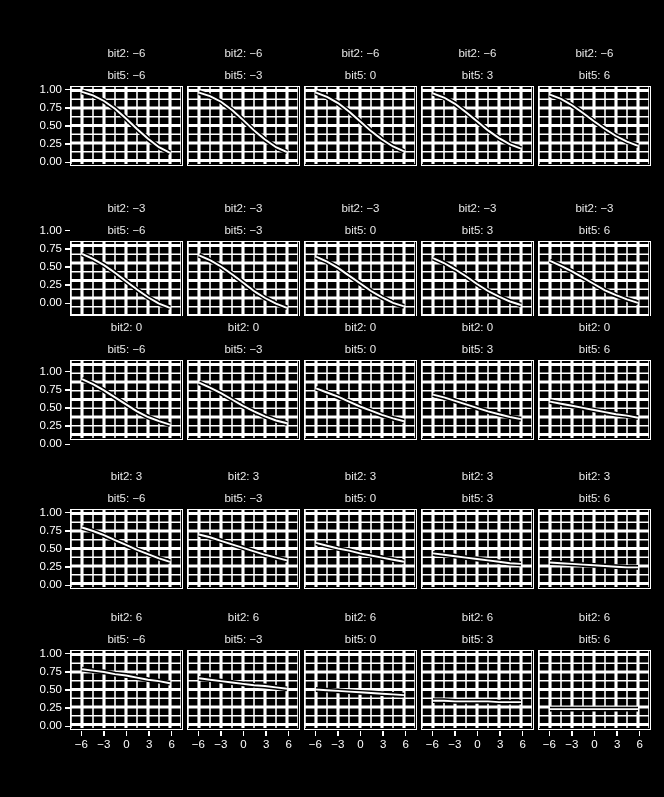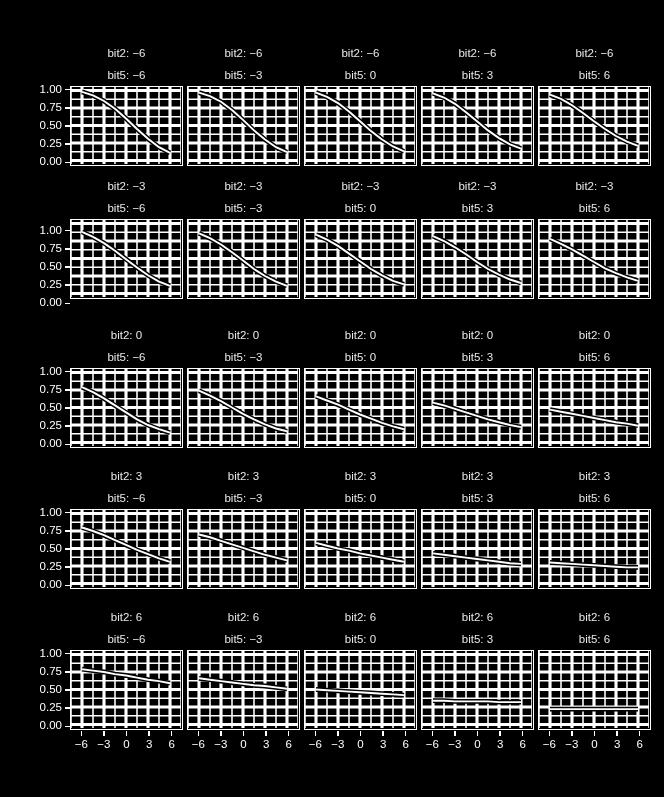--- a/index.html
+++ b/index.html
@@ -225,21 +225,21 @@
               <line x1="0" y1="58.18181818181819" x2="113" y2="58.18181818181819" stroke="#ffffff" stroke-width="3.2"></line>
               <line x1="0" y1="40" x2="113" y2="40" stroke="#ffffff" stroke-width="3.2"></line>
               <line x1="0" y1="21.818181818181813" x2="113" y2="21.818181818181813" stroke="#ffffff" stroke-width="3.2"></line>
               <line x1="0" y1="3.6363636363636402" x2="113" y2="3.6363636363636402" stroke="#ffffff" stroke-width="3.2"></line>
               <polyline points="11.30,8.00 22.60,12.36 33.90,18.91 45.20,26.91 56.50,35.64 67.80,43.64 79.10,50.91 90.40,56.73 101.70,61.09" fill="none" stroke="#000000" stroke-width="5"></polyline>
               <polyline points="11.30,8.00 22.60,12.36 33.90,18.91 45.20,26.91 56.50,35.64 67.80,43.64 79.10,50.91 90.40,56.73 101.70,61.09" fill="none" stroke="#ffffff" stroke-width="2"></polyline>
             </svg>
           </div>
         </div>
       </div>
-      <div class="row" style="top: 175px; height: 124px;">
+      <div class="row" style="top: 197px; height: 124px;">
         <div class="panel-col" style="left: 70px; width: 113px;">
           <div class="strip">bit2: −3</div>
           <div class="strip">bit5: −6</div>
           <div class="panel" style="width: 113px; height: 80px;">
             <svg width="110" height="77" viewBox="0 0 113 80" preserveAspectRatio="none">
               <line x1="0" y1="0" x2="0" y2="80" stroke="#ffffff" stroke-width="1.6"></line>
               <line x1="22.6" y1="0" x2="22.6" y2="80" stroke="#ffffff" stroke-width="1.6"></line>
               <line x1="45.2" y1="0" x2="45.2" y2="80" stroke="#ffffff" stroke-width="1.6"></line>
               <line x1="67.8" y1="0" x2="67.8" y2="80" stroke="#ffffff" stroke-width="1.6"></line>
               <line x1="90.4" y1="0" x2="90.4" y2="80" stroke="#ffffff" stroke-width="1.6"></line>
@@ -377,21 +377,21 @@
               <line x1="0" y1="58.18181818181819" x2="113" y2="58.18181818181819" stroke="#ffffff" stroke-width="3.2"></line>
               <line x1="0" y1="40" x2="113" y2="40" stroke="#ffffff" stroke-width="3.2"></line>
               <line x1="0" y1="21.818181818181813" x2="113" y2="21.818181818181813" stroke="#ffffff" stroke-width="3.2"></line>
               <line x1="0" y1="3.6363636363636402" x2="113" y2="3.6363636363636402" stroke="#ffffff" stroke-width="3.2"></line>
               <polyline points="11.30,19.64 22.60,24.73 33.90,30.55 45.20,37.09 56.50,43.64 67.80,50.18 79.10,55.27 90.40,59.64 101.70,63.27" fill="none" stroke="#000000" stroke-width="5"></polyline>
               <polyline points="11.30,19.64 22.60,24.73 33.90,30.55 45.20,37.09 56.50,43.64 67.80,50.18 79.10,55.27 90.40,59.64 101.70,63.27" fill="none" stroke="#ffffff" stroke-width="2"></polyline>
             </svg>
           </div>
         </div>
       </div>
-      <div class="row" style="top: 324px; height: 124px;">
+      <div class="row" style="top: 316px; height: 124px;">
         <div class="panel-col" style="left: 70px; width: 113px;">
           <div class="strip">bit2: 0</div>
           <div class="strip">bit5: −6</div>
           <div class="panel" style="width: 113px; height: 80px;">
             <svg width="110" height="77" viewBox="0 0 113 80" preserveAspectRatio="none">
               <line x1="0" y1="0" x2="0" y2="80" stroke="#ffffff" stroke-width="1.6"></line>
               <line x1="22.6" y1="0" x2="22.6" y2="80" stroke="#ffffff" stroke-width="1.6"></line>
               <line x1="45.2" y1="0" x2="45.2" y2="80" stroke="#ffffff" stroke-width="1.6"></line>
               <line x1="67.8" y1="0" x2="67.8" y2="80" stroke="#ffffff" stroke-width="1.6"></line>
               <line x1="90.4" y1="0" x2="90.4" y2="80" stroke="#ffffff" stroke-width="1.6"></line>

